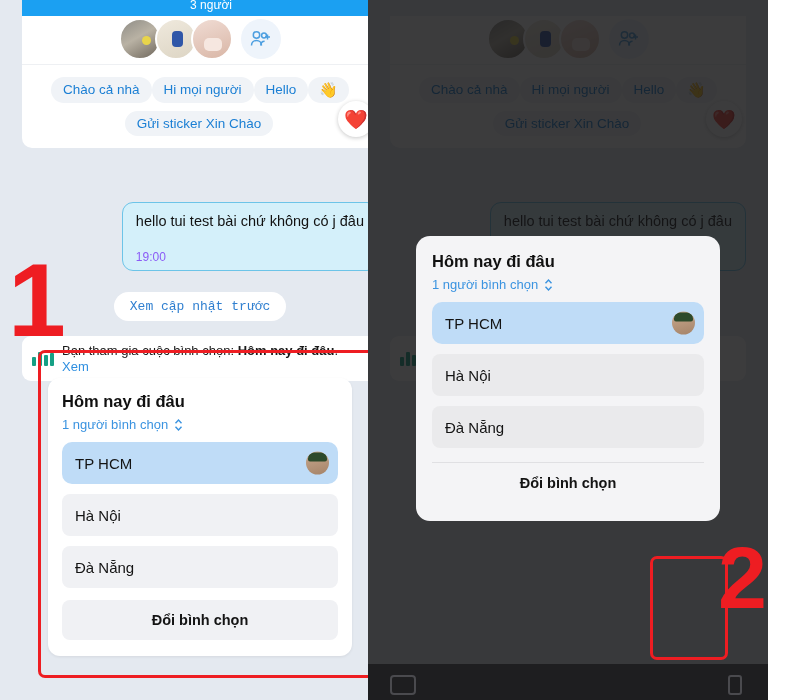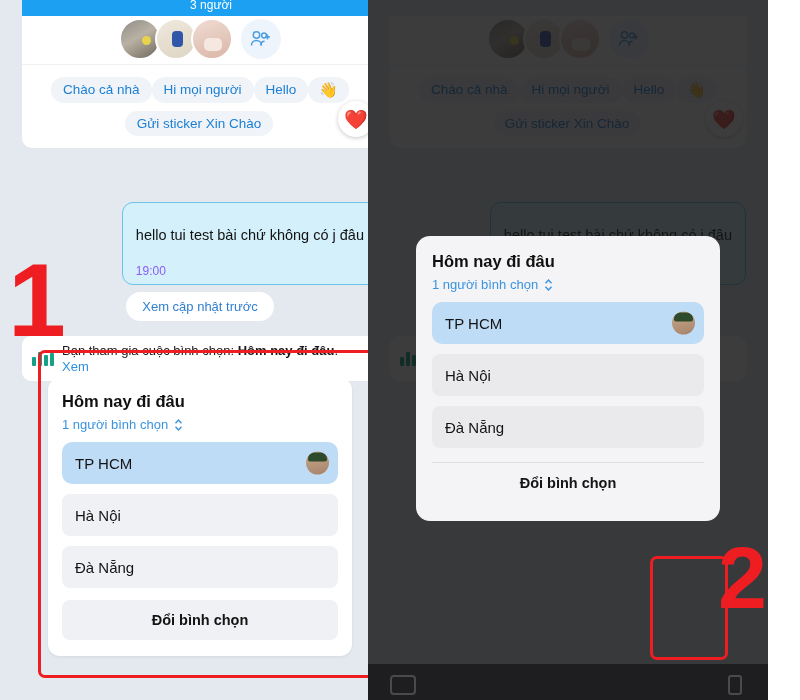--- a/index.html
+++ b/index.html
@@ -70,27 +70,27 @@
   .heart-btn{
     position:absolute;right:4px;top:-2px;width:36px;height:36px;border-radius:50%;
     background:#ffffff;box-shadow:0 1px 4px rgba(0,0,0,.22);
     display:flex;align-items:center;justify-content:center;font-size:19px;
   }
 
   
   .bubble-wrap{position:absolute;top:186px;left:0;width:400px;display:flex;justify-content:flex-end;padding-right:22px;box-sizing:border-box;}
   .bubble{
     background:#d4f0fa;border:1px solid #6cc4e8;border-radius:11px;
-    padding:23px 13px 6px 13px;max-width:290px;
+    padding:9px 13px 6px 13px;max-width:290px;
   }
   .bubble-text{font-size:14.5px;color:#121212;line-height:1.25;}
   .bubble-time{font-size:12px;color:#8b5cf6;margin-top:20px;}
 
   
-  .pill-wrap{position:absolute;top:276px;left:0;width:400px;display:flex;justify-content:center;}
+  .pill-wrap{position:absolute;top:276px;left:0;width:400px;display:flex;justify-content:center;font-family:Liberation Mono, monospace;}
   .pill{
     background:#ffffff;color:#2f7fd0;font-size:13px;
     border-radius:16px;padding:7px 16px;
   }
 
   
   .sysrow{
     position:absolute;top:320px;left:22px;width:356px;
     background:#ffffff;border-radius:9px;
     display:flex;align-items:center;gap:8px;padding:7px 10px;

